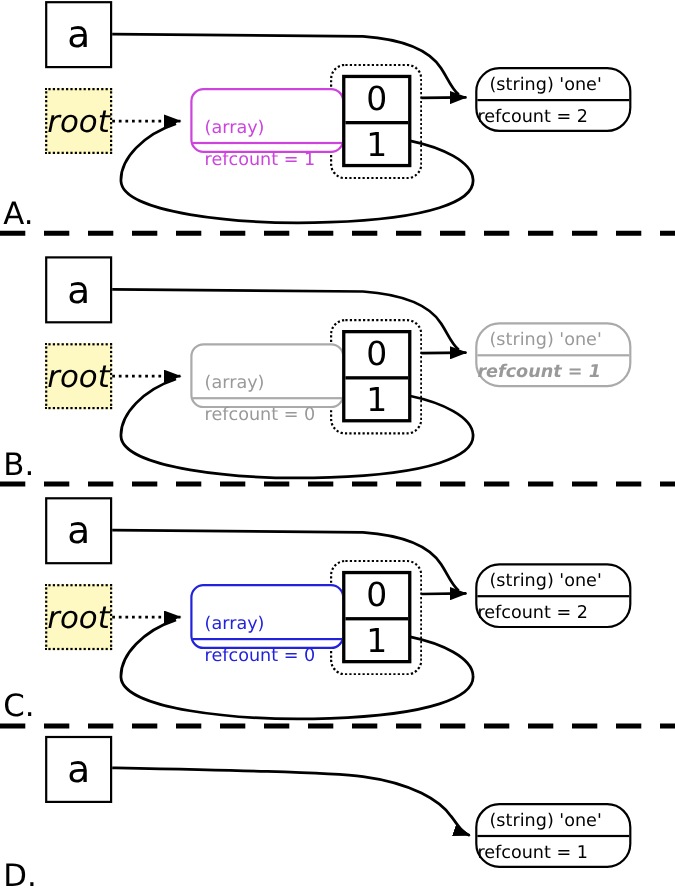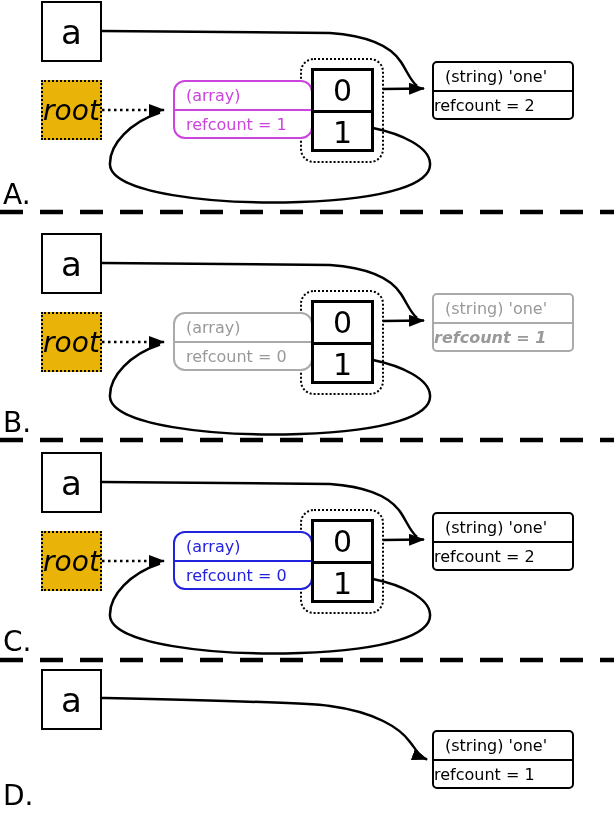--- a/index.html
+++ b/index.html
@@ -11,39 +11,39 @@
   }
   html,body{margin:0;padding:0;background:#ffffff;}
   body{width:614px;height:814px;position:relative;overflow:hidden;
        font-family:"DejaVu Sans","Liberation Sans",sans-serif;color:#000;}
   .abs{position:absolute;box-sizing:border-box;}
   
   .var-box{width:61px;height:61px;border:2.5px solid #000;background:#fff;
            display:flex;align-items:center;justify-content:center;
            font-size:34px;z-index:2;}
   
-  .root-box{width:61px;height:60px;border:2.5px dotted #000;background:#eab308;
-            display:flex;align-items:center;justify-content:center;
+  .root-box{width:61px;height:60px;border:2.5px dotted #000;background:#fef9c3;
+            display:flex;align-items:center;justify-content:flex-start;
             font-size:28px;font-style:italic;z-index:2;}
   
   .wrap-box{width:84px;height:105px;border:2.5px dotted #000;border-radius:14px;
             background:#fff;z-index:1;}
   
   .array-box{width:140px;height:59px;border:2.5px solid #000;border-radius:12px;
              background:#fff;font-size:16px;z-index:2;}
   .array-box .row1{height:27px;border-bottom:2.5px solid #000;border-color:inherit;
-                   display:flex;align-items:center;padding-left:11px;}
+                   display:flex;align-items:center;padding-left:11px;margin-top:20px;}
   .array-box .row2{height:27px;display:flex;align-items:center;padding-left:11px;}
   
   .cells-box{width:63px;height:84px;border:3px solid #000;background:#fff;
              font-size:30px;z-index:3;}
   .cells-box .cell{height:39px;display:flex;align-items:center;justify-content:center;}
   .cells-box .cell:first-child{border-bottom:3px solid #000;}
   
-  .string-box{width:142px;height:59px;border:2.5px solid #000;border-radius:5px;
+  .string-box{width:142px;height:59px;border:2.5px solid #000;border-radius:22px;
               background:#fff;font-size:16px;z-index:2;}
   .string-box .row1{height:27px;border-bottom:2.5px solid #000;border-color:inherit;
                     display:flex;align-items:center;padding-left:11px;}
   .string-box .row2{height:27px;display:flex;align-items:center;}
   
   .c-magenta{border-color:var(--candidate-magenta);color:var(--candidate-magenta);}
   .c-blue{border-color:var(--marked-blue);color:var(--marked-blue);}
   .c-gray{border-color:var(--garbage-gray-border);color:var(--garbage-gray-text);}
   .bold-italic{font-weight:bold;font-style:italic;}
   

